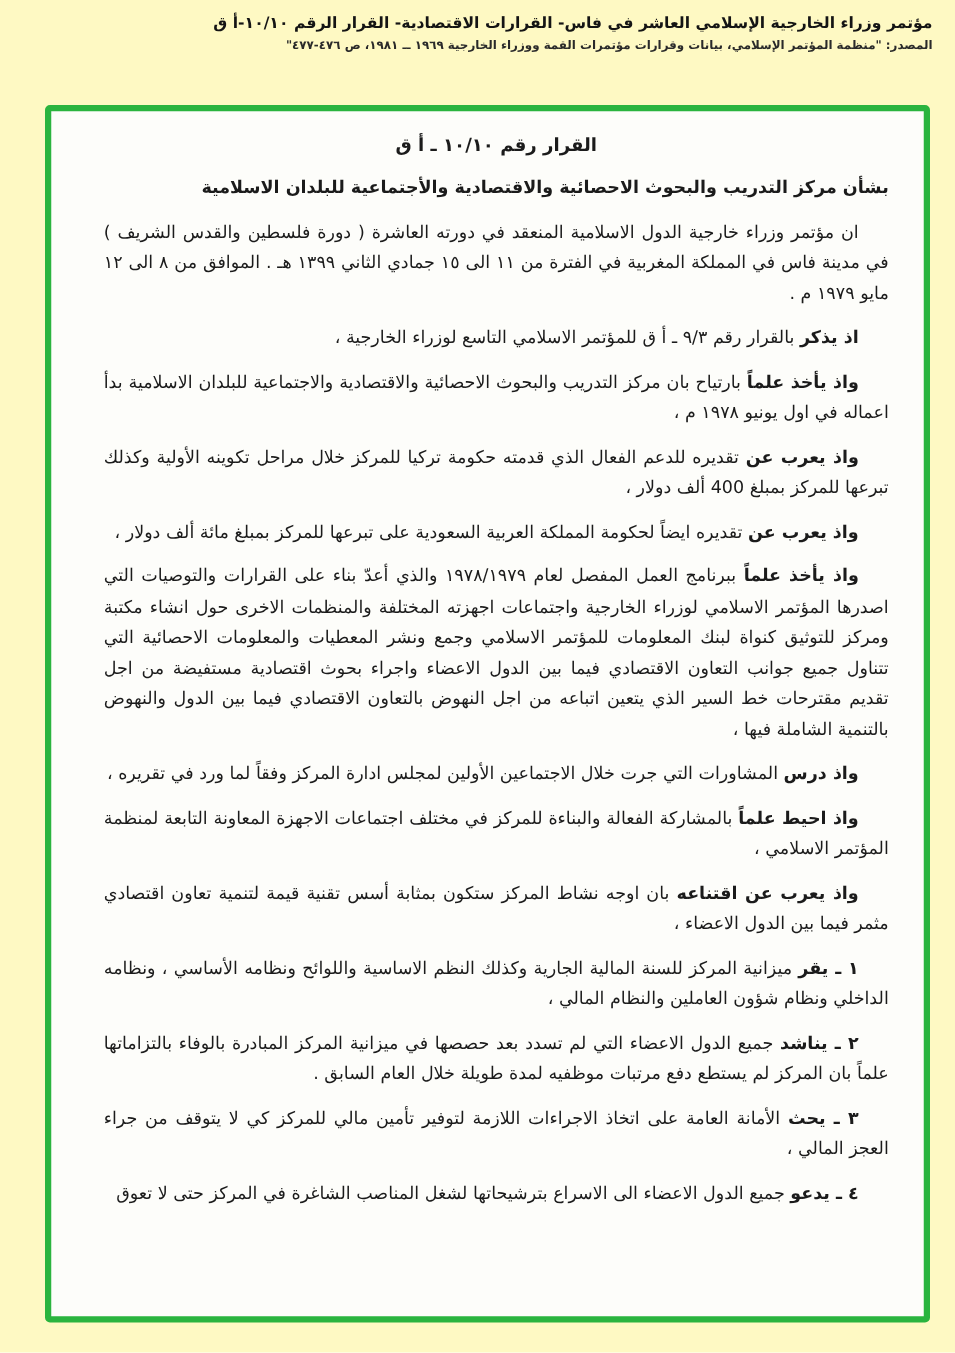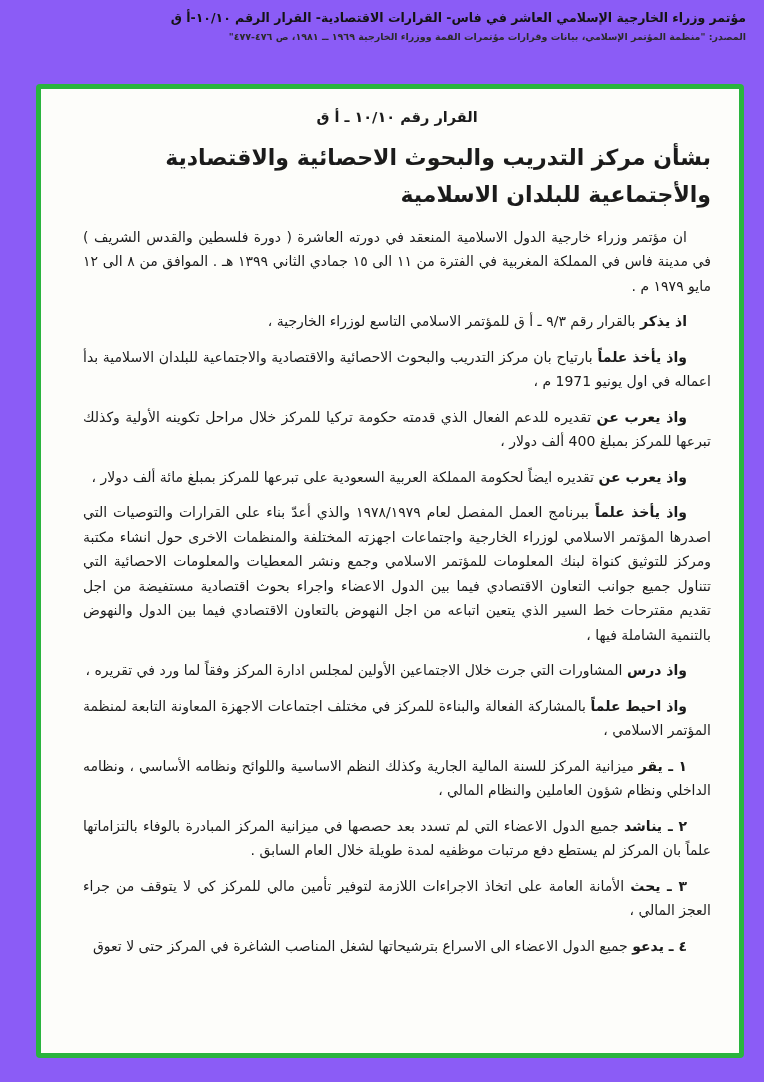--- a/index.html
+++ b/index.html
@@ -7,21 +7,21 @@
     width: 764px;
     height: 1082px;
     background: #ffffff;
     font-family: "DejaVu Sans", "Liberation Sans", sans-serif;
     color: #1b1b1b;
   }
   .page {
     position: relative;
     width: 764px;
     height: 1082px;
-    background: #8b5cf6;
+    background: #fef9c3;
     overflow: hidden;
     direction: rtl;
   }
   .header { position: absolute; top: 9px; right: 18px; left: 12px; text-align: right; }
   .header-line1 { font-size: 12.5px; font-weight: bold; line-height: 1.45; color: #141414; }
   .header-line2 { font-size: 9.5px; font-weight: bold; margin-top: 4px; color: #2a2a2a; }
   .doc-box {
     position: absolute;
     top: 84px; right: 20px; left: 36px; height: 974px;
     border: 5px solid #2ab43e;
@@ -32,21 +32,21 @@
     box-sizing: border-box;
   }
   .doc-title {
     text-align: center;
     font-size: 14.5px;
     font-weight: bold;
     margin-top: 6px;
     letter-spacing: .2px;
   }
   .doc-subtitle {
-    font-size: 22px;
+    font-size: 14px;
     font-weight: bold;
     line-height: 1.7;
     margin-top: 14px;
     text-align: right;
   }
   .para {
     margin: 11px 0 0;
     font-size: 14px;
     line-height: 1.75;
     text-align: justify;
@@ -72,21 +72,21 @@
     <span class="body">ان مؤتمر وزراء خارجية الدول الاسلامية المنعقد في دورته العاشرة ( دورة فلسطين والقدس الشريف ) في مدينة فاس في المملكة المغربية في الفترة من ١١ الى ١٥ جمادي الثاني ١٣٩٩ هـ . الموافق من ٨ الى ١٢ مايو ١٩٧٩ م .</span>
   </p>
 
   <p class="para">
     <b class="lead">اذ يذكر</b>
     <span class="body">بالقرار رقم ٩/٣ ـ أ ق للمؤتمر الاسلامي التاسع لوزراء الخارجية ،</span>
   </p>
 
   <p class="para">
     <b class="lead">واذ يأخذ علماً</b>
-    <span class="body">بارتياح بان مركز التدريب والبحوث الاحصائية والاقتصادية والاجتماعية للبلدان الاسلامية بدأ اعماله في اول يونيو 1971 م ،</span>
+    <span class="body">بارتياح بان مركز التدريب والبحوث الاحصائية والاقتصادية والاجتماعية للبلدان الاسلامية بدأ اعماله في اول يونيو ١٩٧٨ م ،</span>
   </p>
 
   <p class="para">
     <b class="lead">واذ يعرب عن</b>
     <span class="body">تقديره للدعم الفعال الذي قدمته حكومة تركيا للمركز خلال مراحل تكوينه الأولية وكذلك تبرعها للمركز بمبلغ 400 ألف دولار ،</span>
   </p>
 
   <p class="para">
     <b class="lead">واذ يعرب عن</b>
     <span class="body">تقديره ايضاً لحكومة المملكة العربية السعودية على تبرعها للمركز بمبلغ مائة ألف دولار ،</span>
@@ -100,20 +100,24 @@
   <p class="para">
     <b class="lead">واذ درس</b>
     <span class="body">المشاورات التي جرت خلال الاجتماعين الأولين لمجلس ادارة المركز وفقاً لما ورد في تقريره ،</span>
   </p>
 
   <p class="para">
     <b class="lead">واذ احيط علماً</b>
     <span class="body">بالمشاركة الفعالة والبناءة للمركز في مختلف اجتماعات الاجهزة المعاونة التابعة لمنظمة المؤتمر الاسلامي ،</span>
   </p>
 
+  <p class="para">
+    <b class="lead">واذ يعرب عن اقتناعه</b>
+    <span class="body">بان اوجه نشاط المركز ستكون بمثابة أسس تقنية قيمة لتنمية تعاون اقتصادي مثمر فيما بين الدول الاعضاء ،</span>
+  </p>
 
   <p class="para">
     <b class="lead">١ ـ يقر</b>
     <span class="body">ميزانية المركز للسنة المالية الجارية وكذلك النظم الاساسية واللوائح ونظامه الأساسي ، ونظامه الداخلي ونظام شؤون العاملين والنظام المالي ،</span>
   </p>
 
   <p class="para">
     <b class="lead">٢ ـ يناشد</b>
     <span class="body">جميع الدول الاعضاء التي لم تسدد بعد حصصها في ميزانية المركز المبادرة بالوفاء بالتزاماتها علماً بان المركز لم يستطع دفع مرتبات موظفيه لمدة طويلة خلال العام السابق .</span>
   </p>

